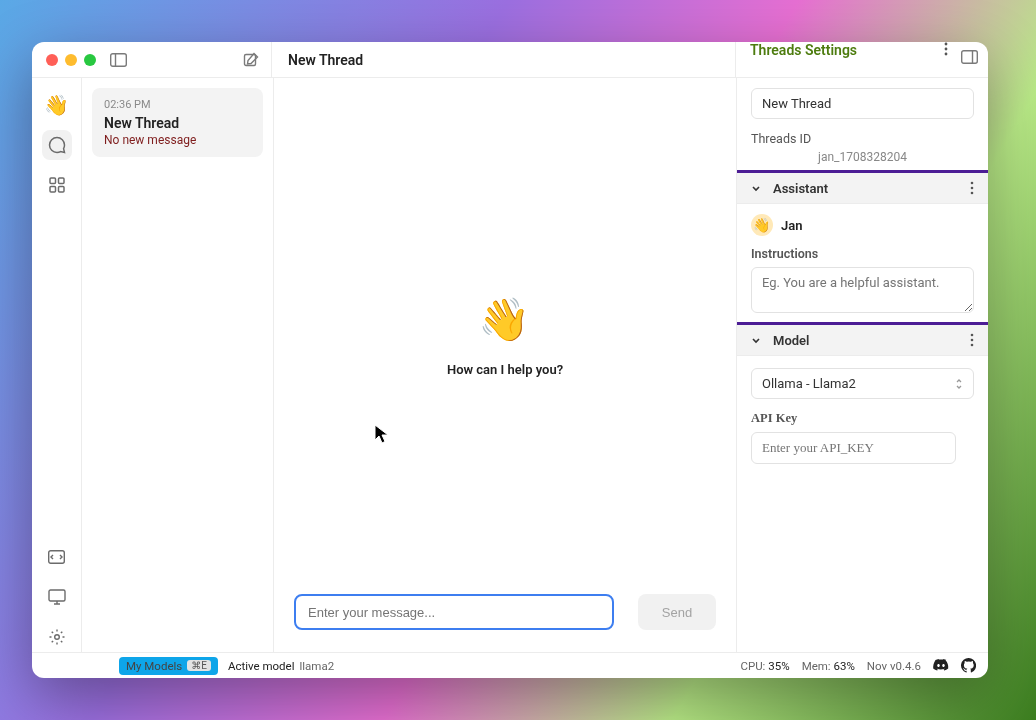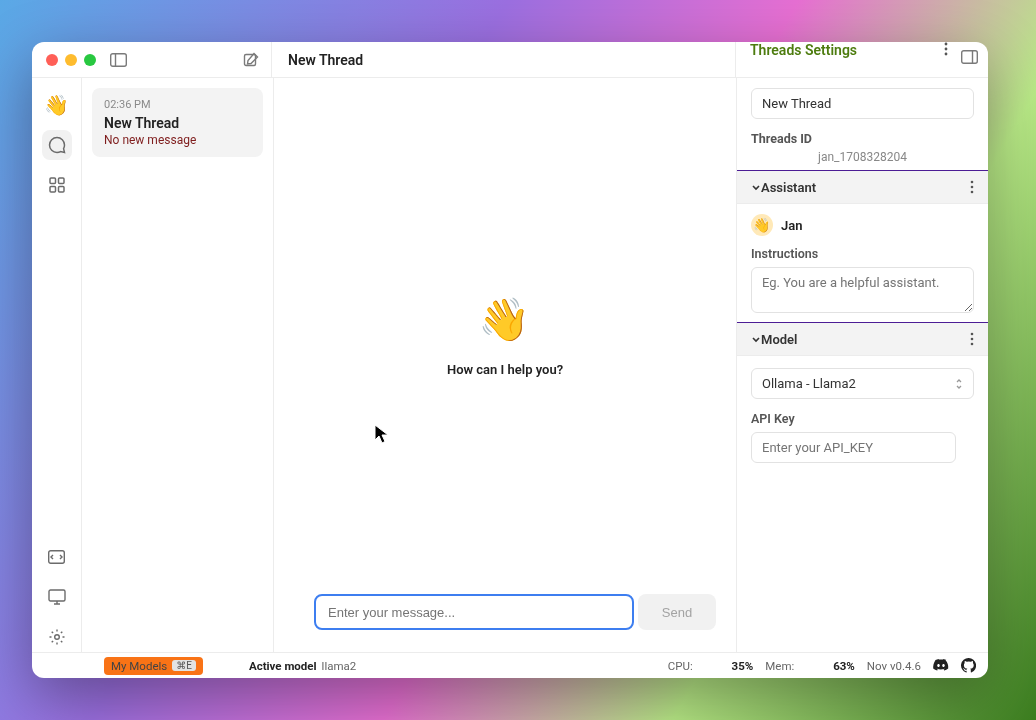--- a/index.html
+++ b/index.html
@@ -40,56 +40,56 @@
   .threads-col { width:192px; border-right:1px solid #ececec; padding:10px; }
   .thread-card { background:#f3f3f3; border-radius:8px; padding:10px 12px; }
   .thread-time { font-size:11px; color:#8a8a8a; }
   .thread-title { font-size:14px; font-weight:600; color:#222; margin-top:4px; }
   .thread-sub { font-size:12px; color:#7f1d1d; margin-top:2px; }
 
   .main-col { flex:1; display:flex; flex-direction:column; position:relative; }
   .hero { flex:1; display:flex; flex-direction:column; align-items:center; justify-content:center; gap:18px; }
   .hero .wave { font-size:42px; }
   .hero .prompt { font-size:13px; font-weight:600; color:#222; }
-  .composer { padding: 0 20px 22px 20px; display:flex; gap:4px; align-items:center; justify-content:flex-end; }
+  .composer { padding: 0 20px 22px 20px; display:flex; gap:24px; align-items:center; justify-content:flex-end; }
   .composer input {
     width:320px; height:36px; border:2px solid #3d7ef0; border-radius:8px; padding:0 12px; font-size:13px; outline:none;
   }
   .composer .send {
     width:78px; height:36px; border:none; border-radius:8px; background:#f1f1f1; color:#a3a3a3; font-size:13px; font-weight:500;
   }
   .cursor-img { position:absolute; left:100px; top:346px; font-size:18px; color:#000; pointer-events:none; }
 
   .settings { width:252px; border-left:1px solid #ececec; display:flex; flex-direction:column; font-size:13px; }
   .settings .pad { padding:10px 14px 6px 14px; }
   .settings .label { font-size:12.5px; font-weight:600; color:#555; margin-bottom:6px; }
-  .settings .idlabel { font-size:12.5px; font-weight:700; color:#555; margin-top:12px; margin-bottom:4px; }
+  .settings .idlabel { font-size:12.5px; font-weight:400; color:#555; margin-top:12px; margin-bottom:4px; }
   .settings .idval { font-size:12px; color:#888;text-align:center; }
   .settings input[type="text"], .settings textarea, .settings .select {
     width:100%; border:1px solid #e2e2e2; border-radius:6px; padding:7px 10px; font-size:13px; font-family:inherit; color:#333; background:#fff;
   }
   .settings textarea { resize: vertical; min-height:40px; color:#6d28d9; }
-  .section-hdr { background:#f3f3f3; height:34px; display:flex; align-items:center; padding:0 14px; font-weight:600; color:#333; border-top:1px solid #4c1d95; border-bottom:1px solid #ececec; gap:0; }
+  .section-hdr { background:#f3f3f3; height:34px; display:flex; align-items:center; padding:0 14px; font-weight:600; color:#333; border-top:3px solid #4c1d95; border-bottom:1px solid #ececec; gap:12px; }
   .section-hdr .dots { margin-left:auto; color:#555; }
   .assistant-row { display:flex; align-items:center; gap:8px; padding:10px 14px; }
   .assistant-row .avatar { width:22px; height:22px; background:#ffe9b8; border-radius:50%; display:flex; align-items:center; justify-content:center; font-size:14px; }
   .assistant-row .name { font-weight:600; color:#222; }
   .model-block { padding:12px 14px; }
   .select { display:flex; align-items:center; justify-content:space-between; }
   .select .chev { color:#999; font-size:11px; display:flex; flex-direction:column; line-height:6px; }
-  .apikey-block { padding:0 32px 12px 14px; }
+  .apikey-block { padding:0 32px 12px 14px;font-family:Liberation Serif, serif; }
 
   .statusbar {
     height:26px; border-top:1px solid #ececec; display:flex; align-items:center; font-size:11.5px; color:#666; padding:0 12px; gap:10px;
   }
-  .statusbar .tag { background:#f97316; border-radius:4px; padding:2px 7px; display:flex; align-items:center; gap:5px; color:#444; }
+  .statusbar .tag { background:#0ea5e9; border-radius:4px; padding:2px 7px; display:flex; align-items:center; gap:5px; color:#444;margin-left:15px; }
   .statusbar .tag .kbd { background:#e3e3e3; border-radius:3px; padding:0 4px; font-size:10px; color:#555; }
   .statusbar .active-model { display:flex; gap:5px; }
   .statusbar .right { margin-left:auto; display:flex; align-items:center; gap:12px; }
-  .statusbar b { color:#222; font-weight:700;margin-left:36px; }
+  .statusbar b { color:#222; font-weight:400; }
   .statusbar .ico { font-size:14px; color:#222; }
 
   svg { display:block; }
 </style>
 </head>
 <body>
 
 <div class="window">
 
   <div class="titlebar">

